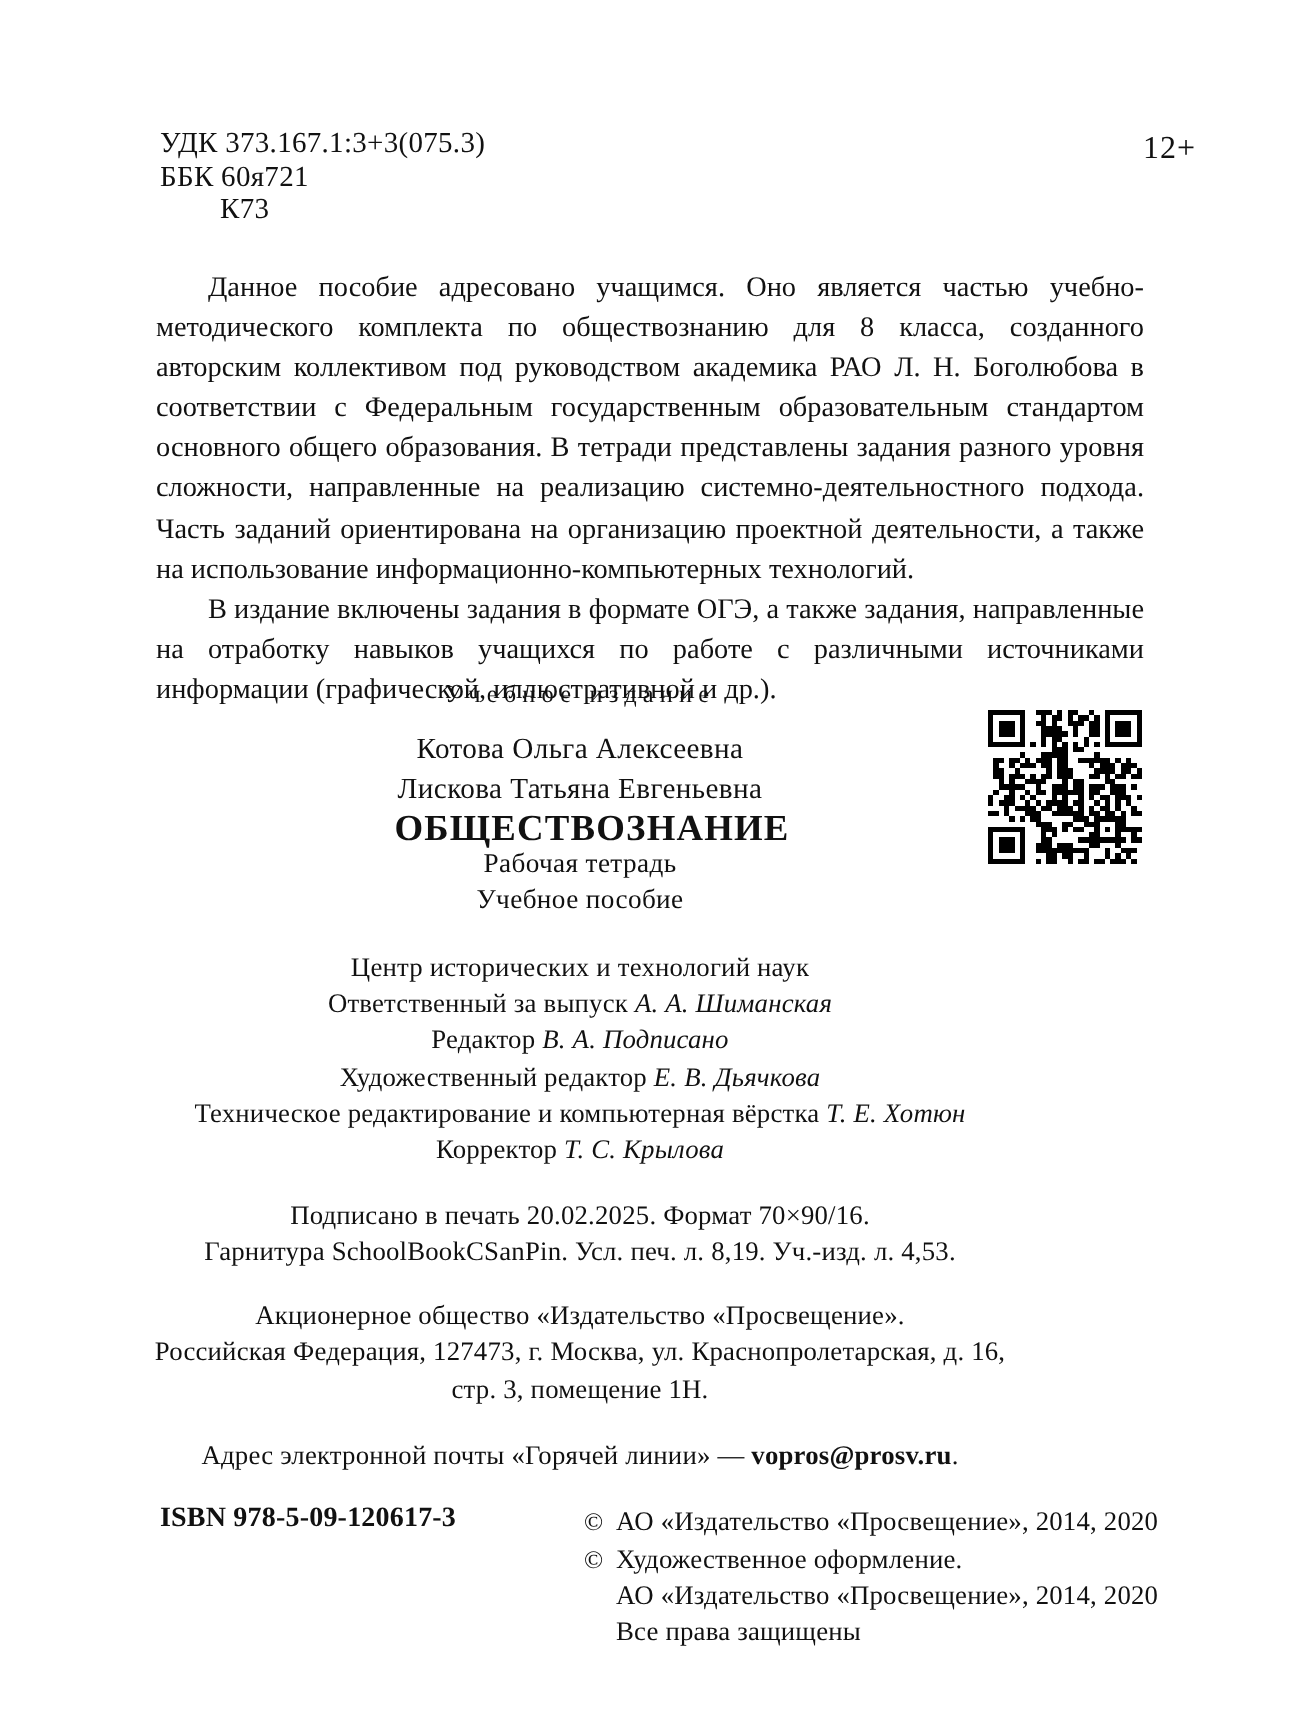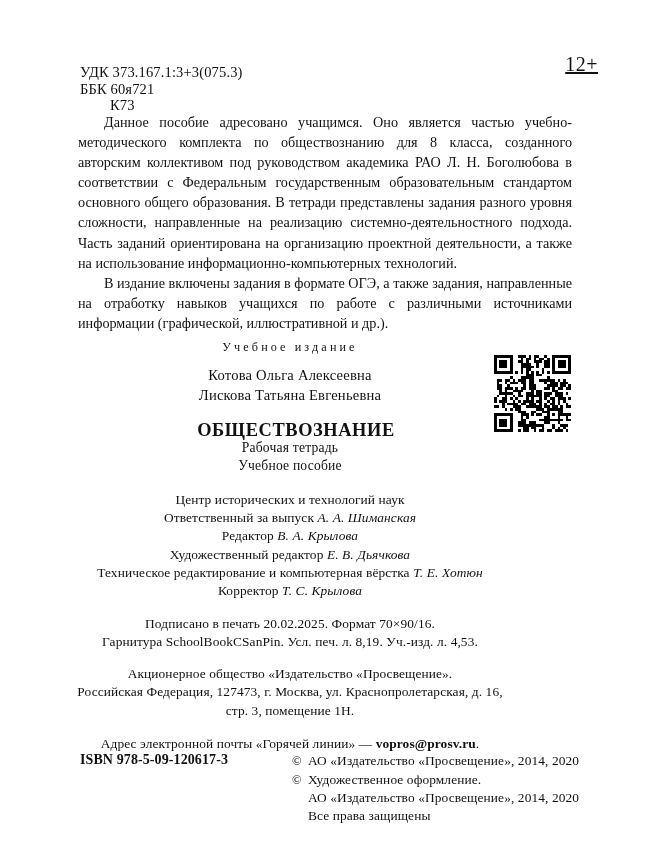--- a/index.html
+++ b/index.html
@@ -31,31 +31,30 @@
     font-size: 14.5px;
     line-height: 16.5px;
     letter-spacing: 0.15px;
   }
   .class-line { white-space: pre; }
   .class-line.indent { padding-left: 30px; }
 
   .age-rating {
     position: absolute;
     right: 52px;
-    top: 53px;
-    font-size: 20px;
+    top: 66px;
+    font-size: 16px;
     letter-spacing: 0.5px;
-    text-decoration: underline;
   }
 
   
   .annotation {
     position: absolute;
     left: 78px;
-    top: 112px;
+    top: 134px;
     width: 494px;
     font-size: 14.2px;
     line-height: 20.1px;
     text-align: justify;
     text-justify: inter-word;
     hyphens: manual;
   }
   .annotation p {
     margin: 0;
     text-indent: 26px;
@@ -77,21 +76,21 @@
     margin-bottom: 9px;
   }
   .author {
     font-size: 14.6px;
     line-height: 20px;
     letter-spacing: 0.2px;
   }
   .author b { font-weight: 400; }
 
   .book-title {
-    margin-top: 16px;
+    margin-top: 0;
     font-size: 18.4px;
     font-weight: 700;
     letter-spacing: 0.6px;
     padding-left: 12px;
   }
   .subtitle {
     font-size: 13.6px;
     line-height: 18.4px;
     letter-spacing: 0.2px;
   }
@@ -198,21 +197,21 @@
     <div class="subtitle">Учебное пособие</div>
 
     <div class="staff">
       <div>Центр исторических и технологий наук</div>
       <div>
         <span>Ответственный за выпуск</span>
         <i>А. А. Шиманская</i>
       </div>
       <div>
         <span>Редактор</span>
-        <i>В. А. Крылова</i>
+        <i>В. А. Подписано</i>
       </div>
       <div>
         <span>Художественный редактор</span>
         <i>Е. В. Дьячкова</i>
       </div>
       <div>
         <span>Техническое редактирование и компьютерная вёрстка</span>
         <i>Т. Е. Хотюн</i>
       </div>
       <div>

